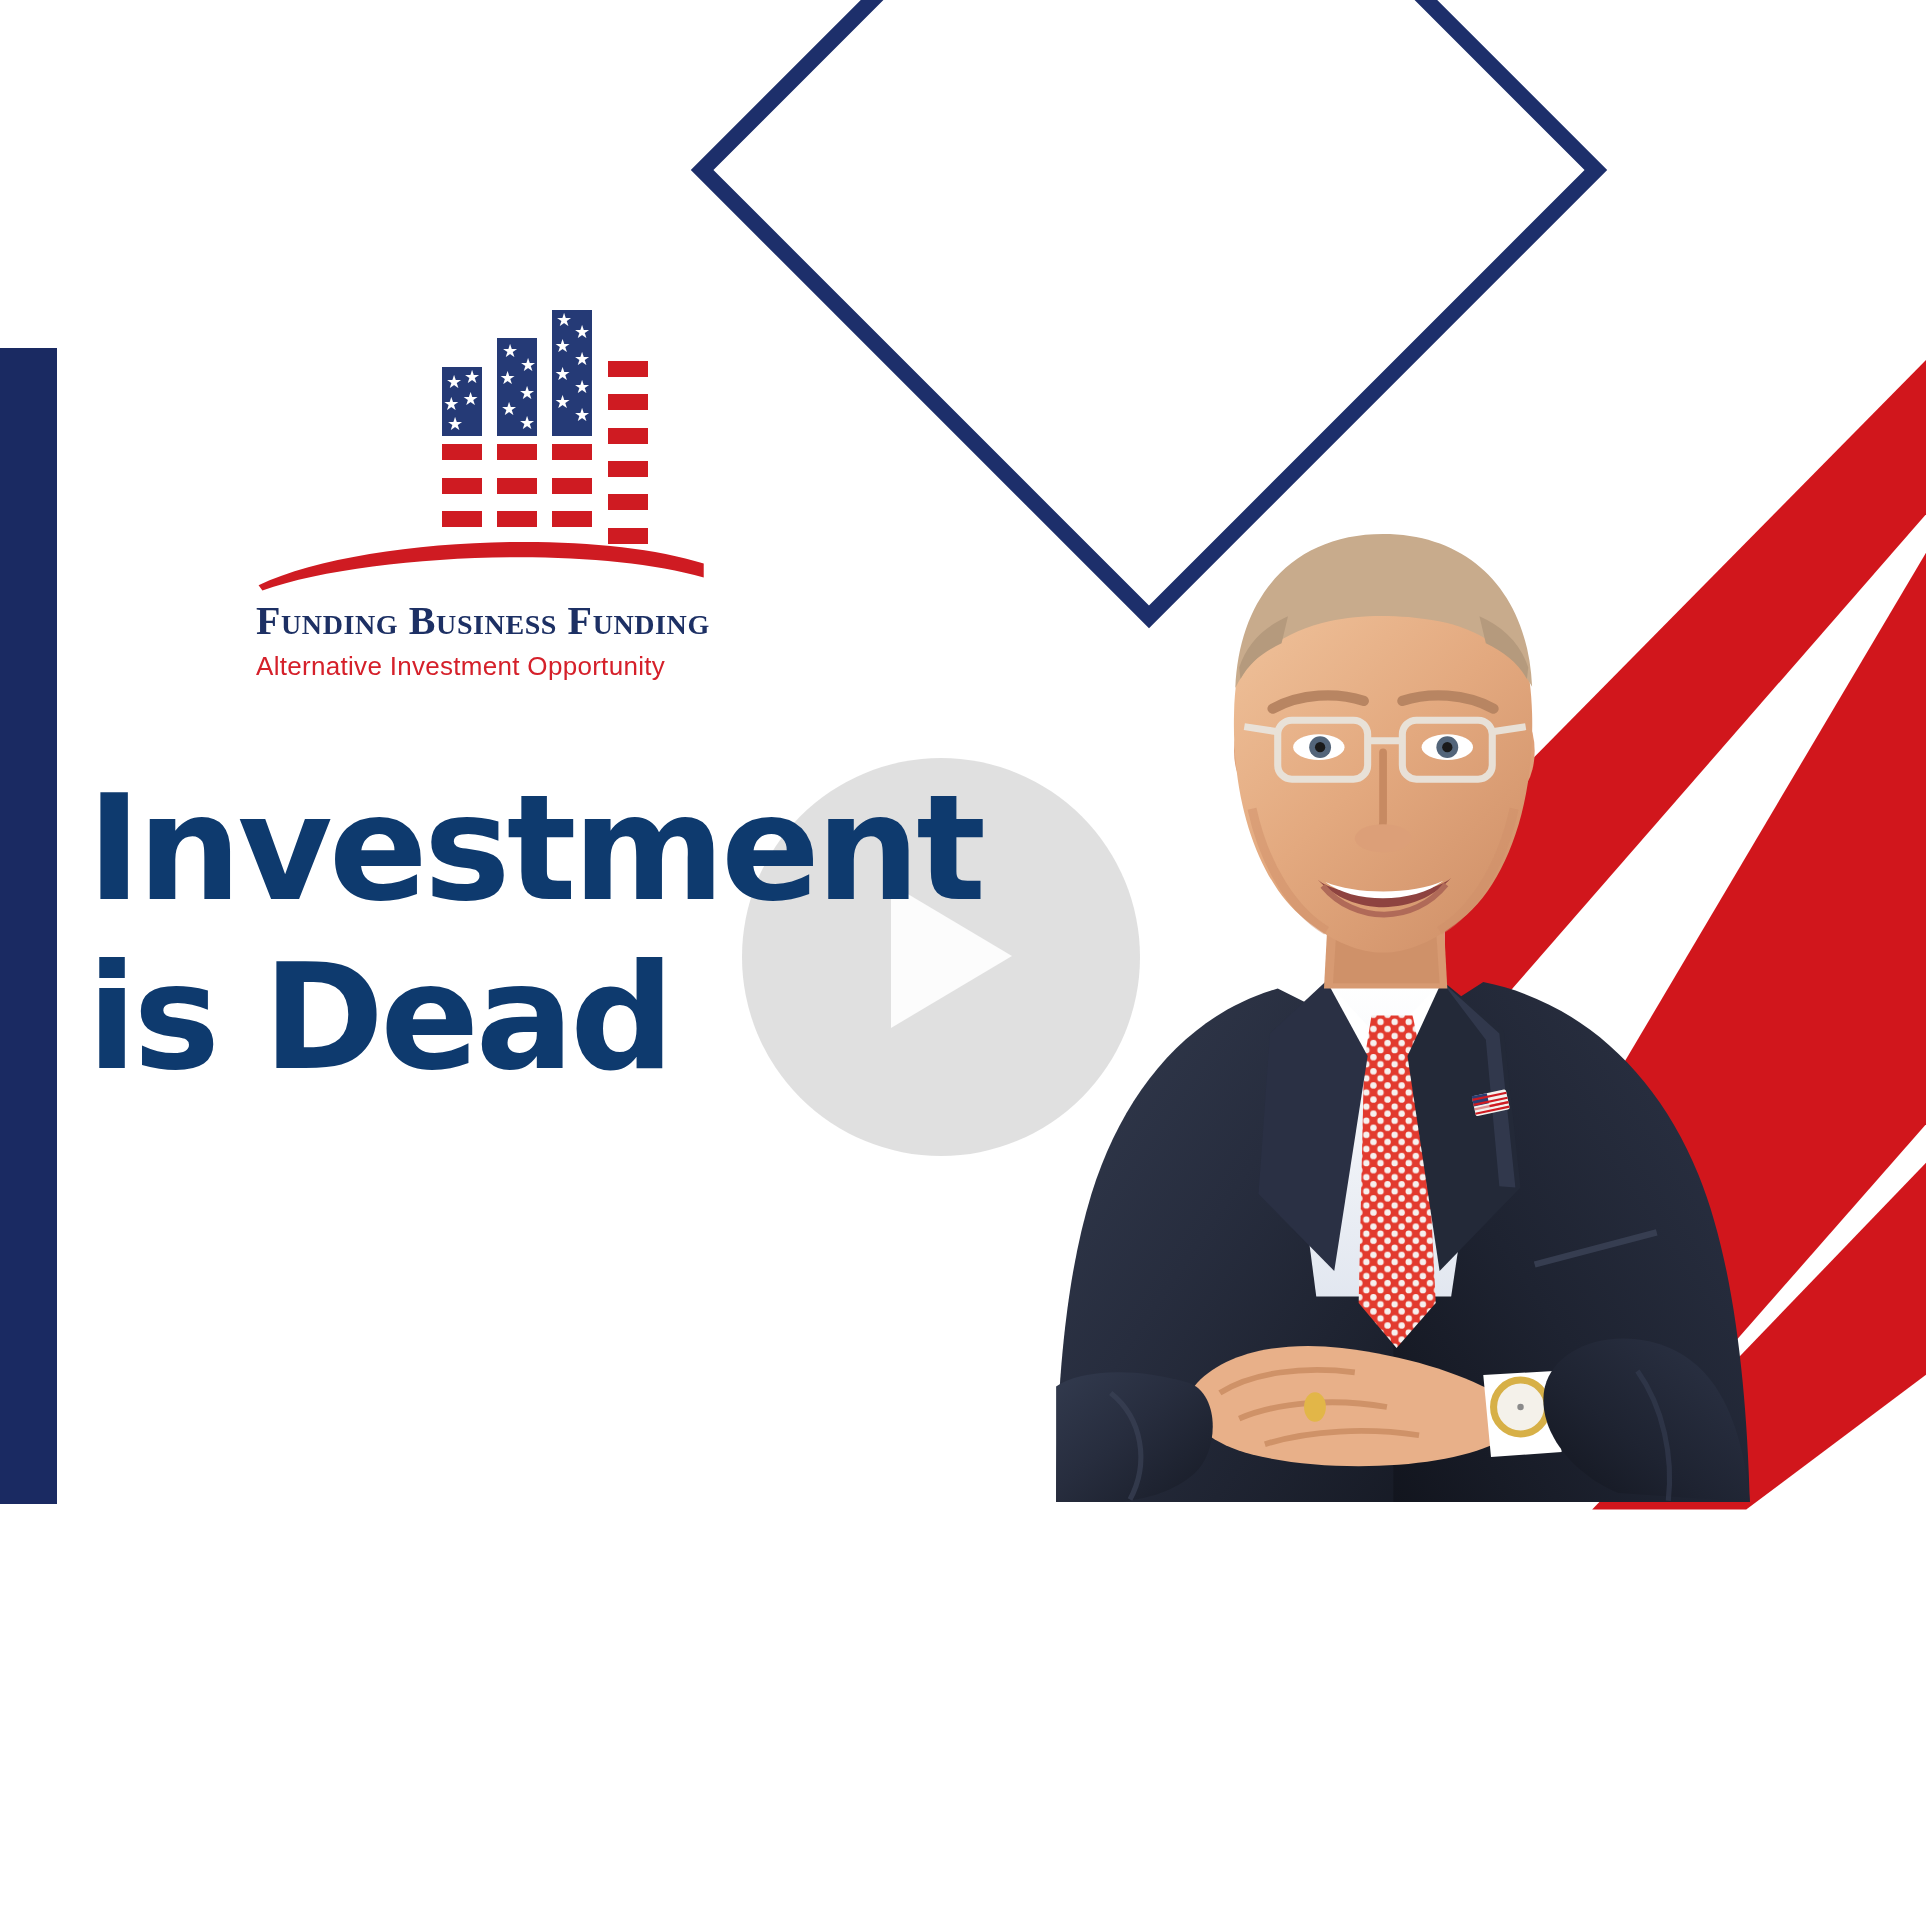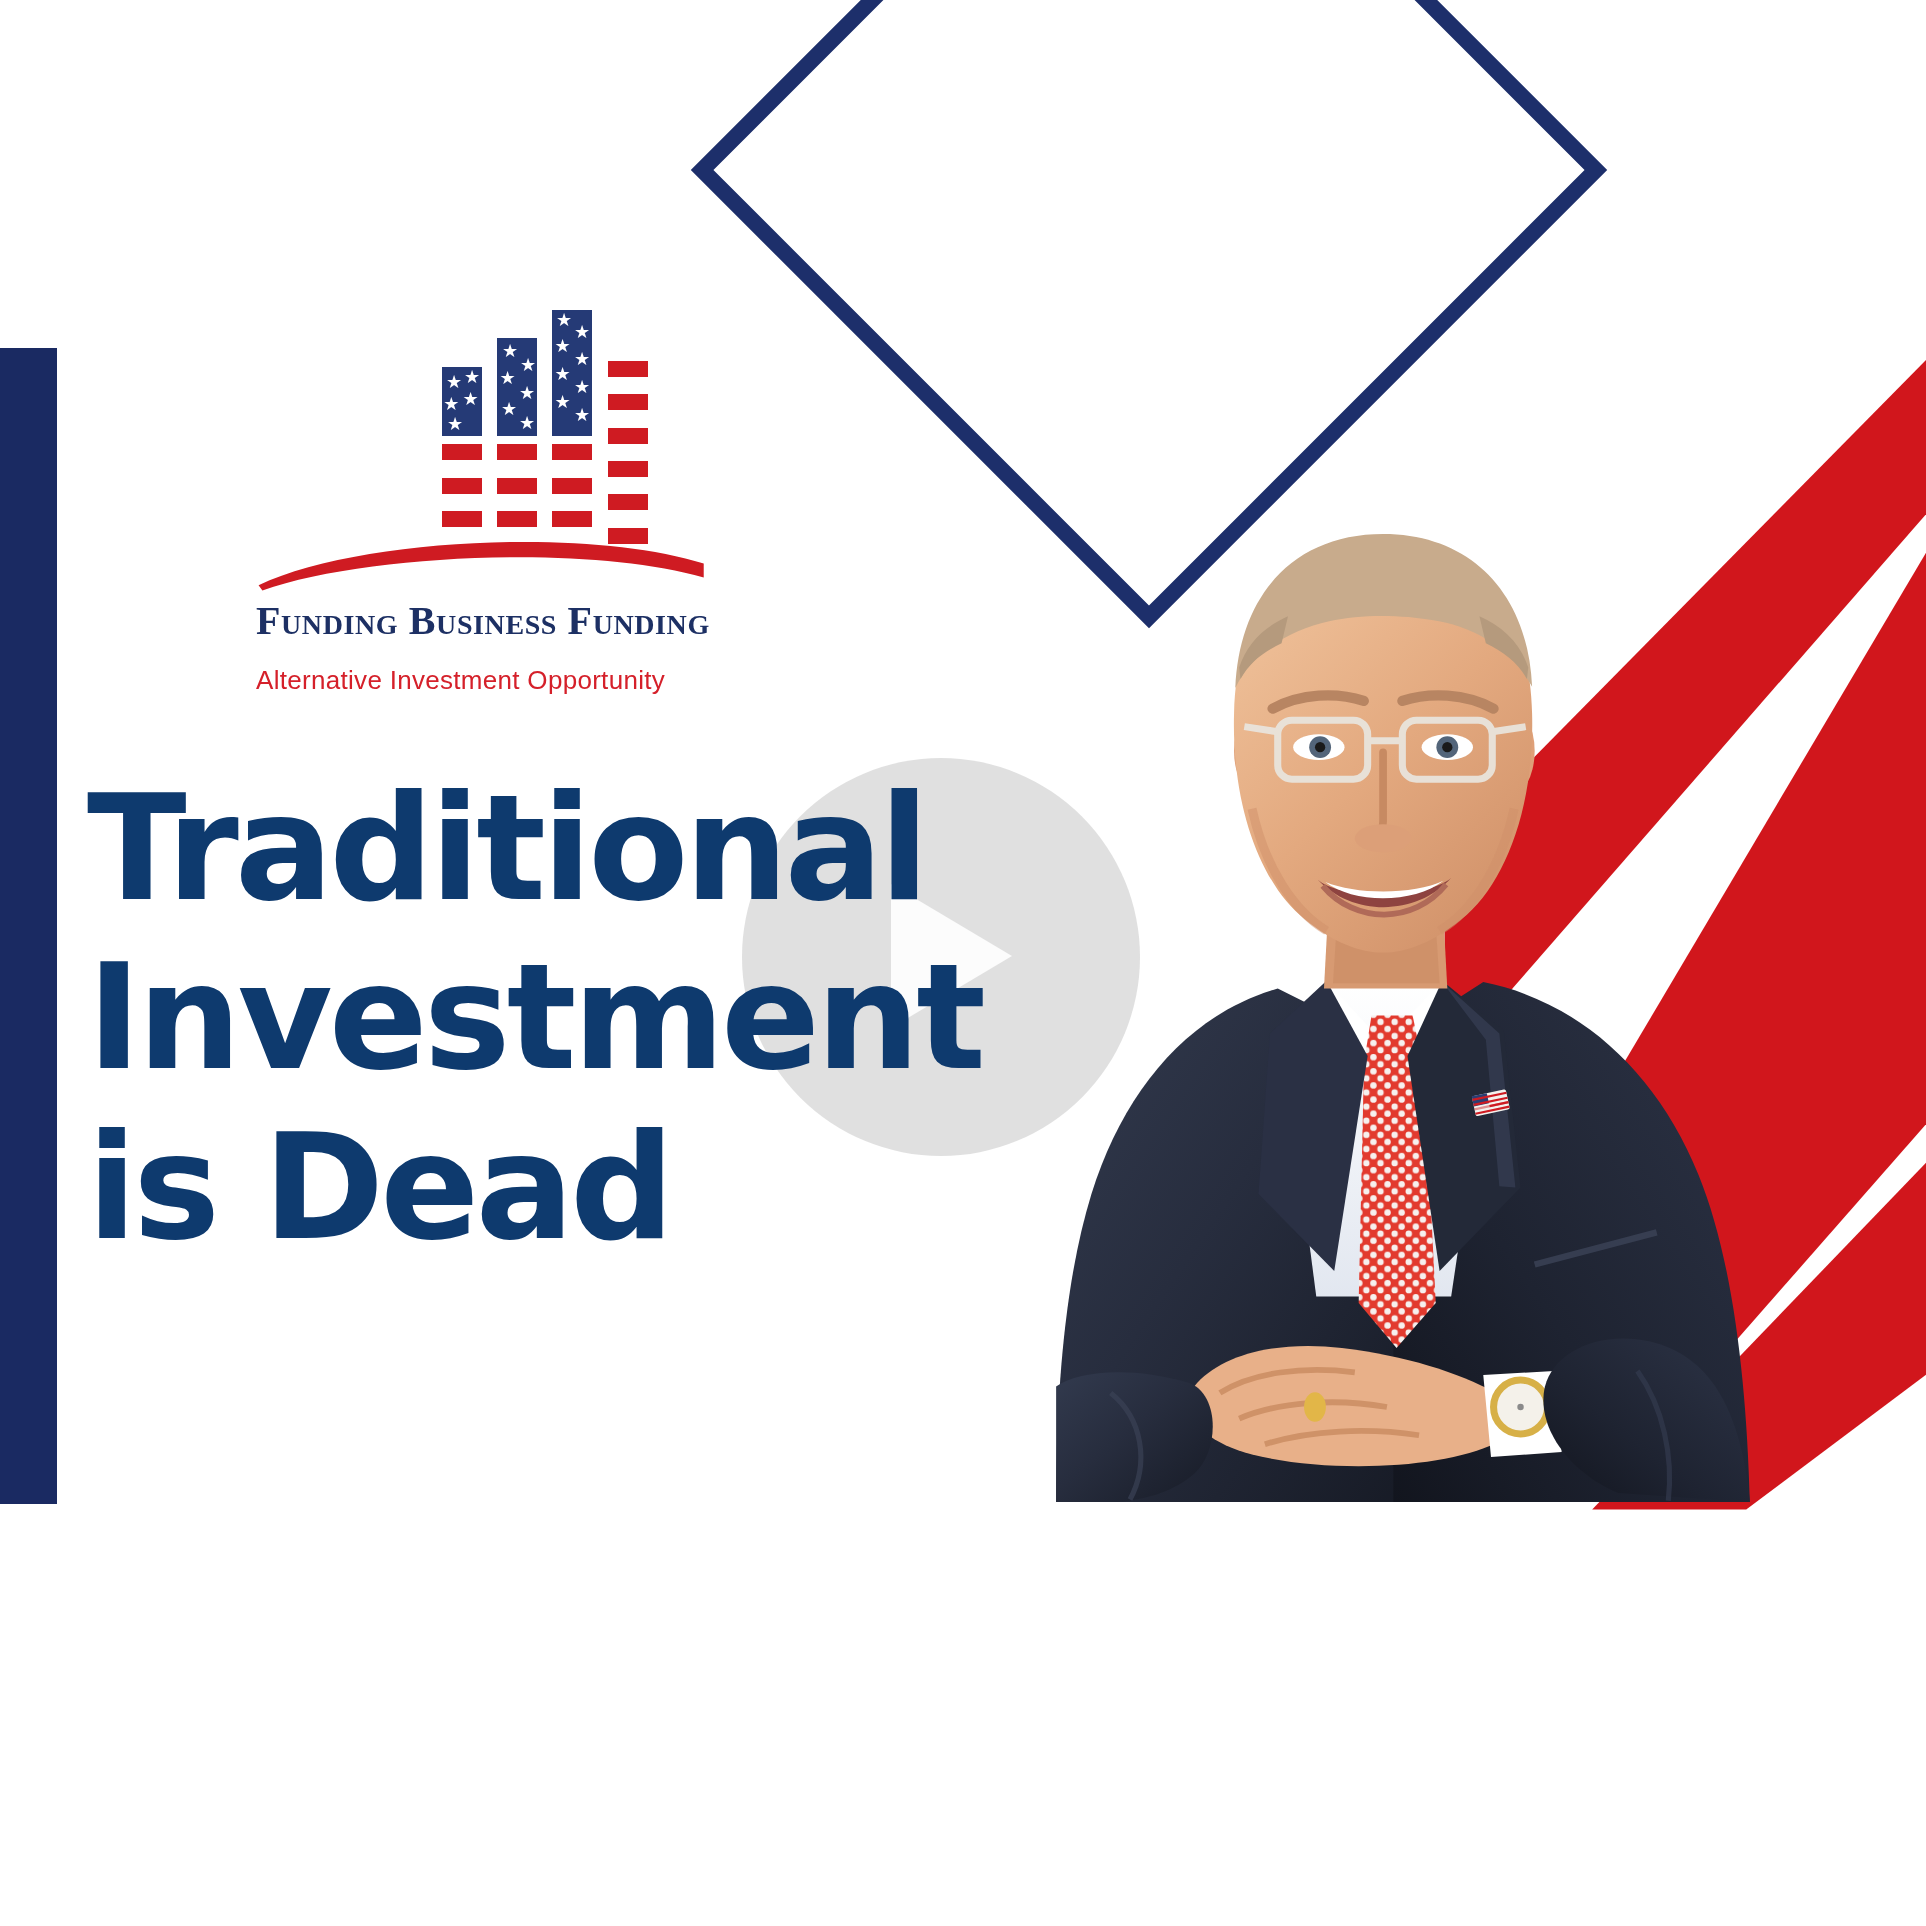--- a/index.html
+++ b/index.html
@@ -54,21 +54,21 @@
   }
   #logo-text { position:absolute; left:0; top:231px; width:449px; text-align:left; }
   #logo-name {
     font-family:"Liberation Serif", serif;
     font-size:40px; font-weight:700; color:#1d3064;
     letter-spacing:0.6px; font-variant:small-caps; white-space:nowrap;
   }
   #logo-tagline {
     font-family:"Liberation Sans", sans-serif;
     font-size:26px; font-weight:400; color:#d5202a;
-    margin-top:21px; letter-spacing:0.3px; white-space:nowrap;
+    margin-top:7px; letter-spacing:0.3px; white-space:nowrap;
   }
 
   
   #headline {
     position:absolute;
     left:87px; top:764px;
     width:835px;
     z-index:30;
   }
   .headline-line {
@@ -187,21 +187,20 @@
       <path d="M4,108 C160,34 520,18 698,74 L698,96 C520,44 170,60 10,116 Z" fill="#cf1b22"></path>
     </svg>
 
     <div id="logo-text">
       <div id="logo-name">Funding Business Funding</div>
       <div id="logo-tagline">Alternative Investment Opportunity</div>
     </div>
   </div>
 
   <div id="headline">
-    <div class="headline-line">Traditional</div>
     <div class="headline-line">Investment</div>
     <div class="headline-line">is Dead</div>
   </div>
 
   <div id="play-overlay">
     <div id="play-circle"></div>
     <div id="play-triangle"></div>
   </div>
 
   <svg id="portrait" viewBox="0 0 1440 1600" preserveAspectRatio="none">

